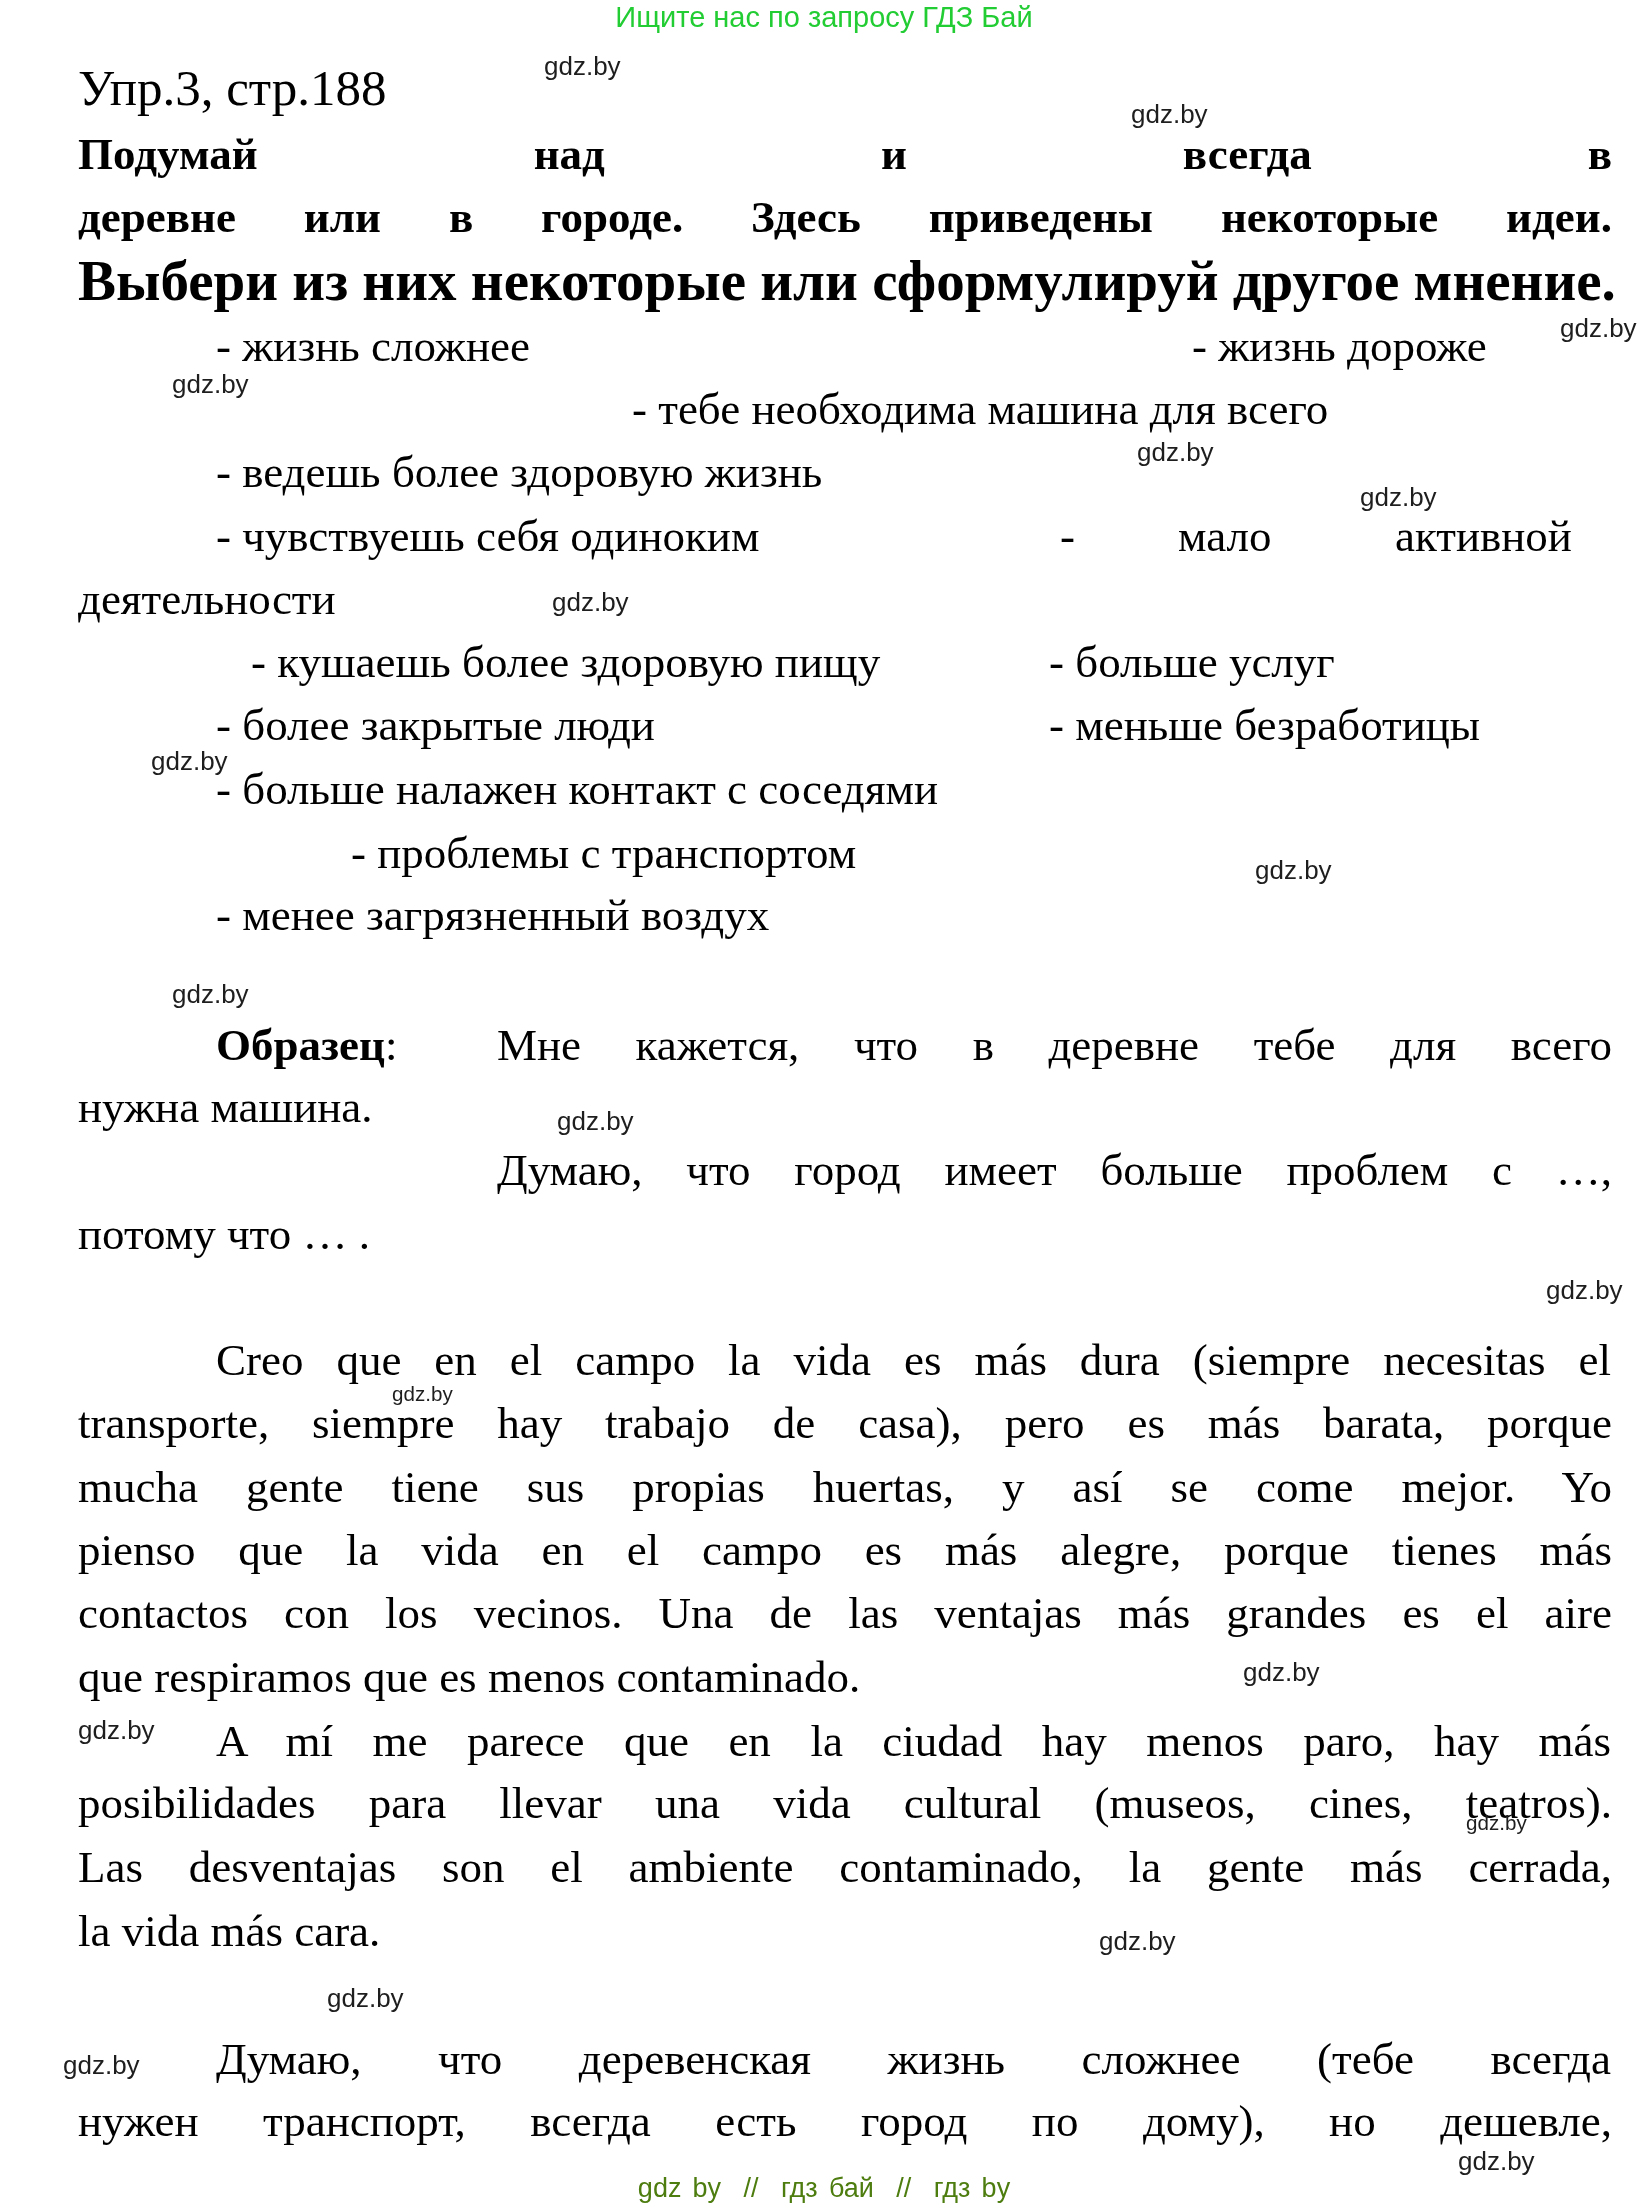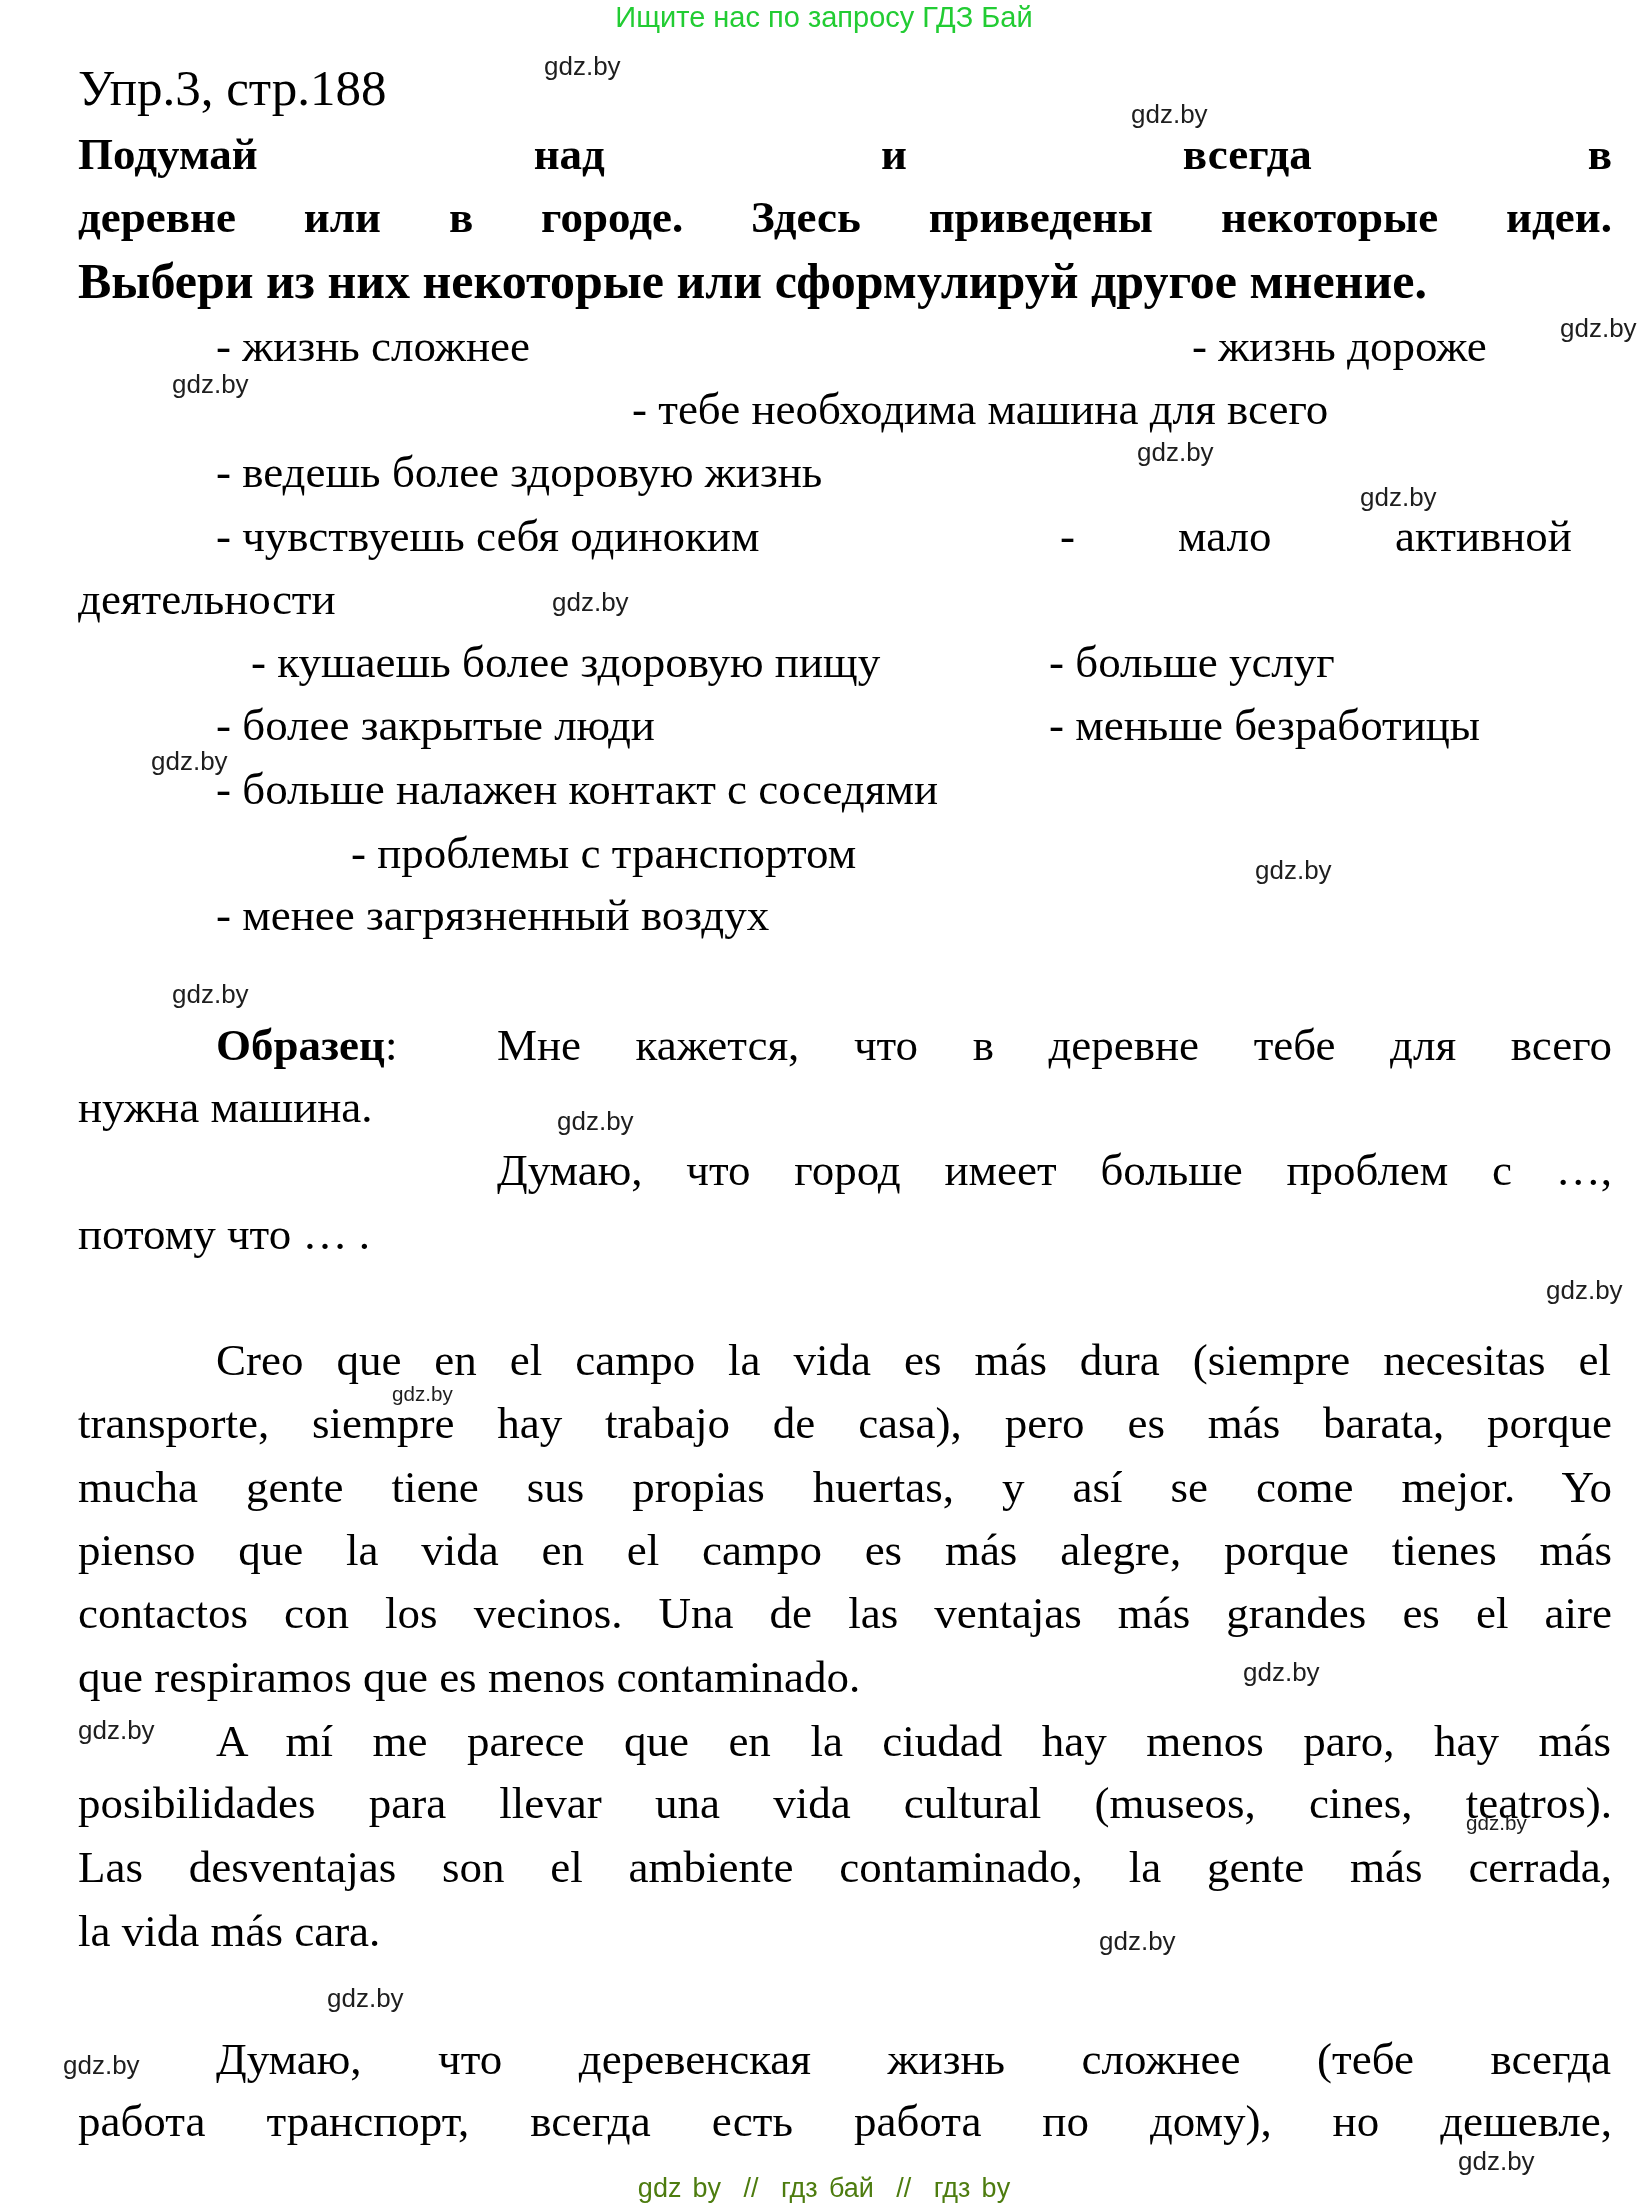--- a/index.html
+++ b/index.html
@@ -13,21 +13,21 @@
     position: absolute; left: 0; width: 1648px; top: 0; text-align: center;
     font-family: "Liberation Sans", "DejaVu Sans", sans-serif;
     font-size: 29px; line-height: 34px; color: #22cc33;
   }
   .footer {
     position: absolute; left: 0; width: 1648px; top: 2172px; text-align: center;
     font-family: "Liberation Sans", "DejaVu Sans", sans-serif;
     font-size: 27px; line-height: 32px; color: #4d7c0f; word-spacing: 3.7px;
   }
   .title { font-weight: normal; font-size: 51px; line-height: 56px; }
-  .task { font-weight: bold; font-size: 50px; line-height: 56px; }
+  .task { font-weight: bold; font-size: 57px; line-height: 56px; }
   .line { font-size: 45px; line-height: 56px; }
   .just {
     position: absolute; left: 78px; width: 1534px;
     font-size: 45px; line-height: 56px; white-space: nowrap;
     display: flex; justify-content: space-between;
   }
   .bold { font-weight: bold; }
   .wm {
     position: absolute; white-space: nowrap;
     font-family: "Liberation Sans", "DejaVu Sans", sans-serif;
@@ -110,21 +110,21 @@
 <div class="abs line" style="left:78px; top:1522px; width:1534px; text-align:justify; text-align-last:justify; white-space:normal;">pienso que la vida en el campo es más alegre, porque tienes más</div>
 <div class="abs line" style="left:78px; top:1585px; width:1534px; text-align:justify; text-align-last:justify; white-space:normal;">contactos con los vecinos. Una de las ventajas más grandes es el aire</div>
 <div class="abs line" style="left:78px; top:1649px;">que respiramos que es menos contaminado.</div>
 
 <div class="abs line" style="left:216px; top:1713px; width:1395px; text-align:justify; text-align-last:justify; white-space:normal;">A mí me parece que en la ciudad hay menos paro, hay más</div>
 <div class="abs line" style="left:78px; top:1775px; width:1534px; text-align:justify; text-align-last:justify; white-space:normal;">posibilidades para llevar una vida cultural (museos, cines, teatros).</div>
 <div class="abs line" style="left:78px; top:1839px; width:1534px; text-align:justify; text-align-last:justify; white-space:normal;">Las desventajas son el ambiente contaminado, la gente más cerrada,</div>
 <div class="abs line" style="left:78px; top:1903px;">la vida más cara.</div>
 
 <div class="abs line" style="left:216px; top:2031px; width:1395px; text-align:justify; text-align-last:justify; white-space:normal;">Думаю, что деревенская жизнь сложнее (тебе всегда</div>
-<div class="abs line" style="left:78px; top:2093px; width:1534px; text-align:justify; text-align-last:justify; white-space:normal;">работа транспорт, всегда есть работа по дому), но дешевле,</div>
+<div class="abs line" style="left:78px; top:2093px; width:1534px; text-align:justify; text-align-last:justify; white-space:normal;">нужен транспорт, всегда есть город по дому), но дешевле,</div>
 
 <div class="wm" style="left:544px; top:51px;">gdz.by</div>
 <div class="wm" style="left:1131px; top:99px;">gdz.by</div>
 <div class="wm" style="left:1560px; top:313px;">gdz.by</div>
 <div class="wm" style="left:172px; top:369px;">gdz.by</div>
 <div class="wm" style="left:1137px; top:437px;">gdz.by</div>
 <div class="wm" style="left:1360px; top:482px;">gdz.by</div>
 <div class="wm" style="left:552px; top:587px;">gdz.by</div>
 <div class="wm" style="left:151px; top:746px;">gdz.by</div>
 <div class="wm" style="left:1255px; top:855px;">gdz.by</div>

